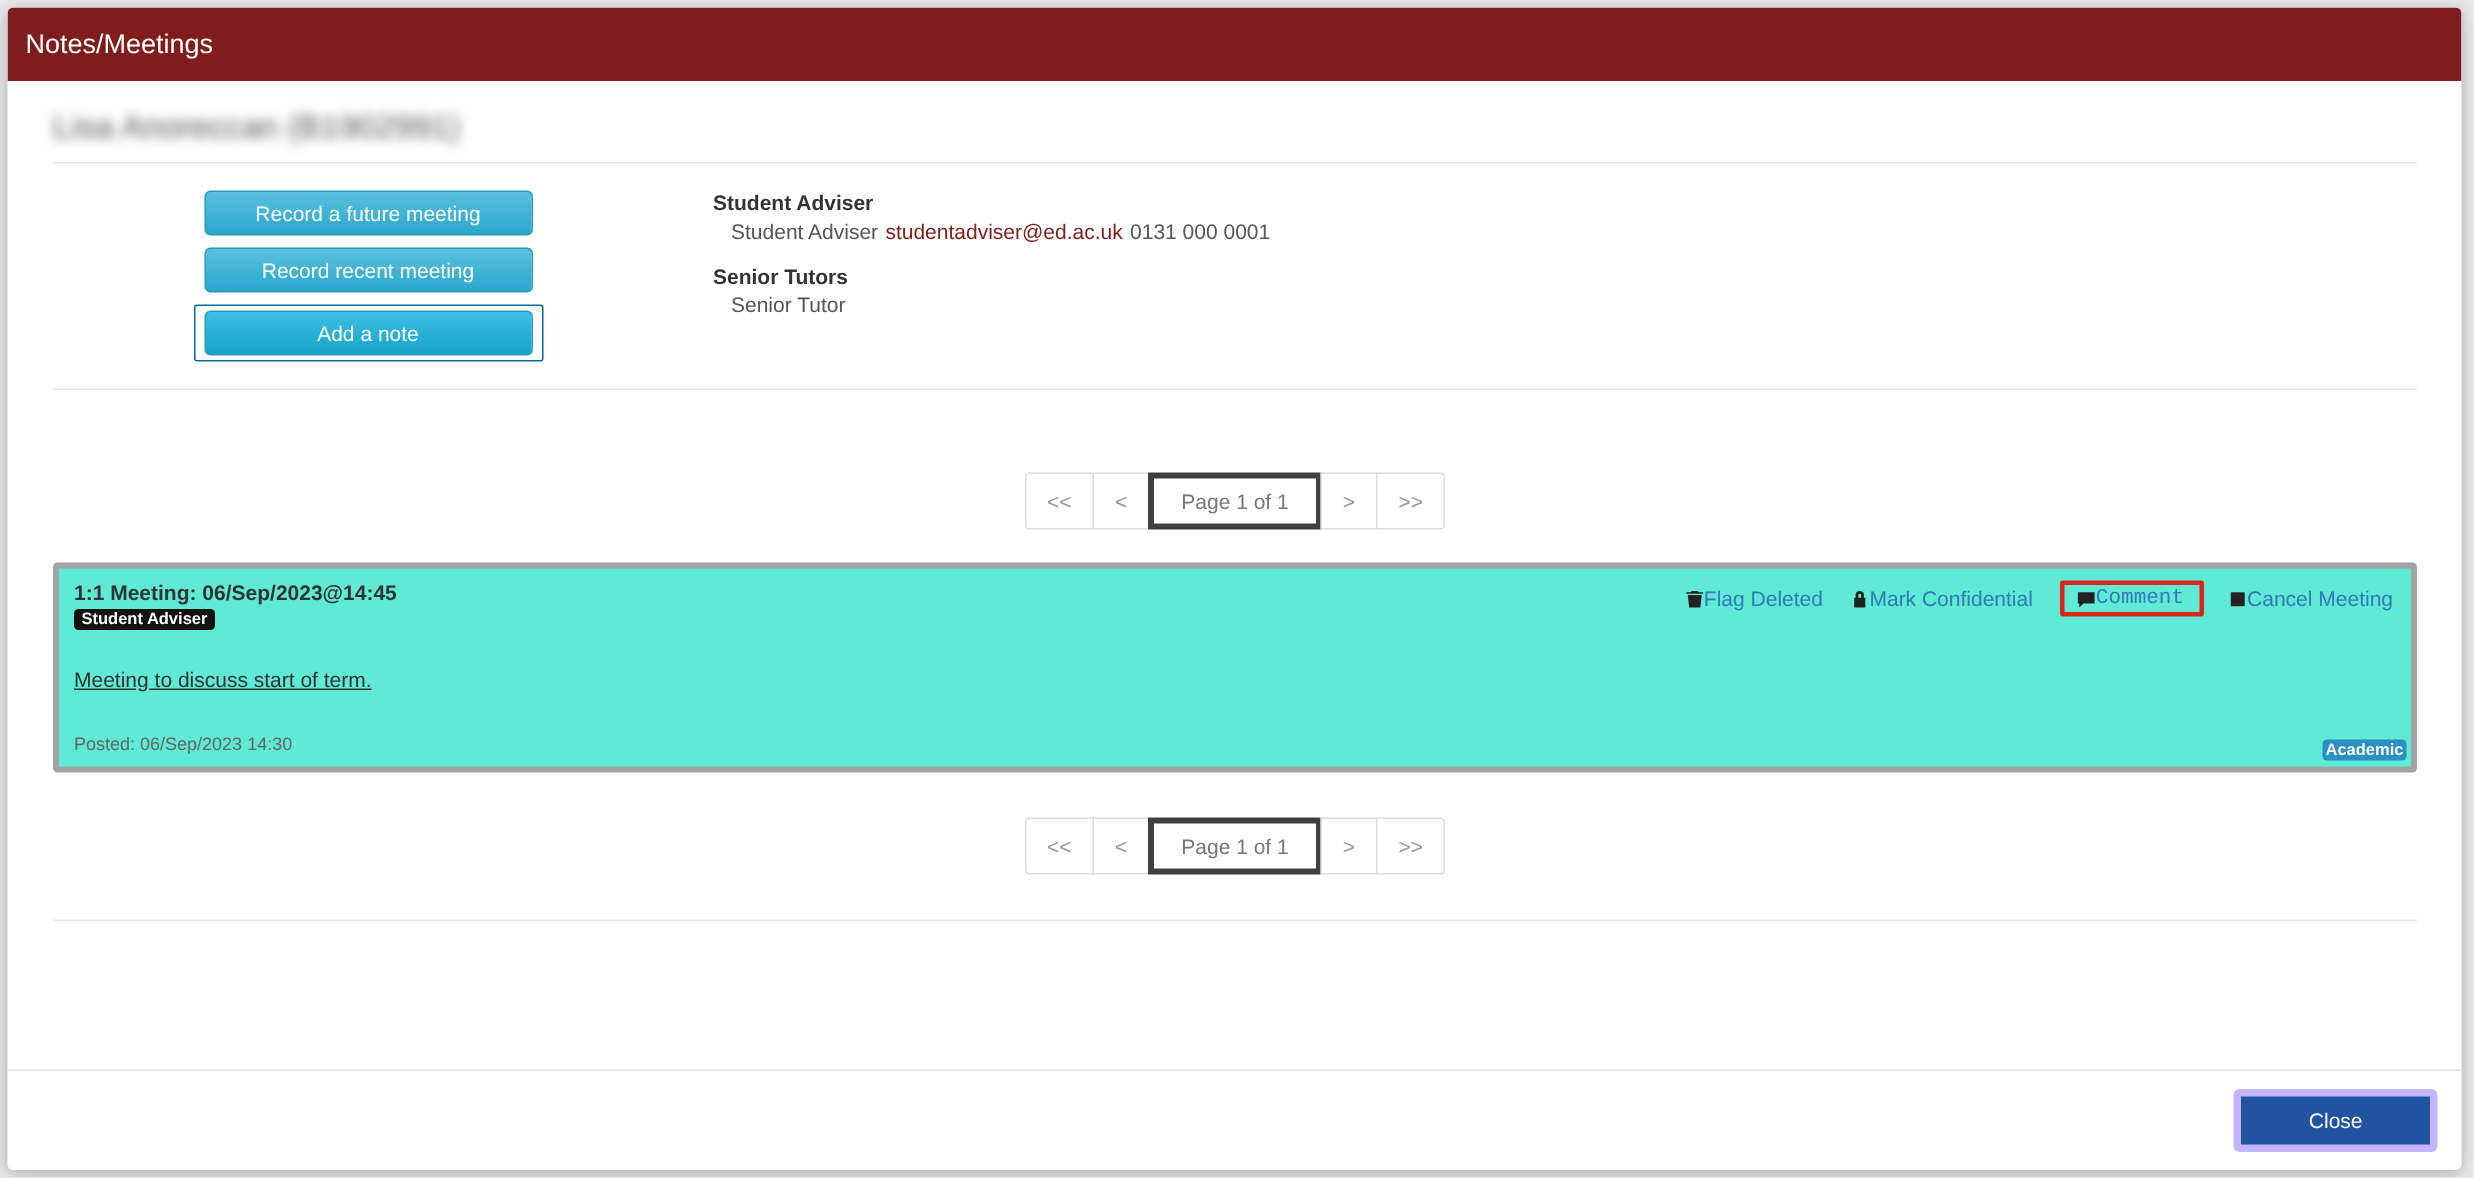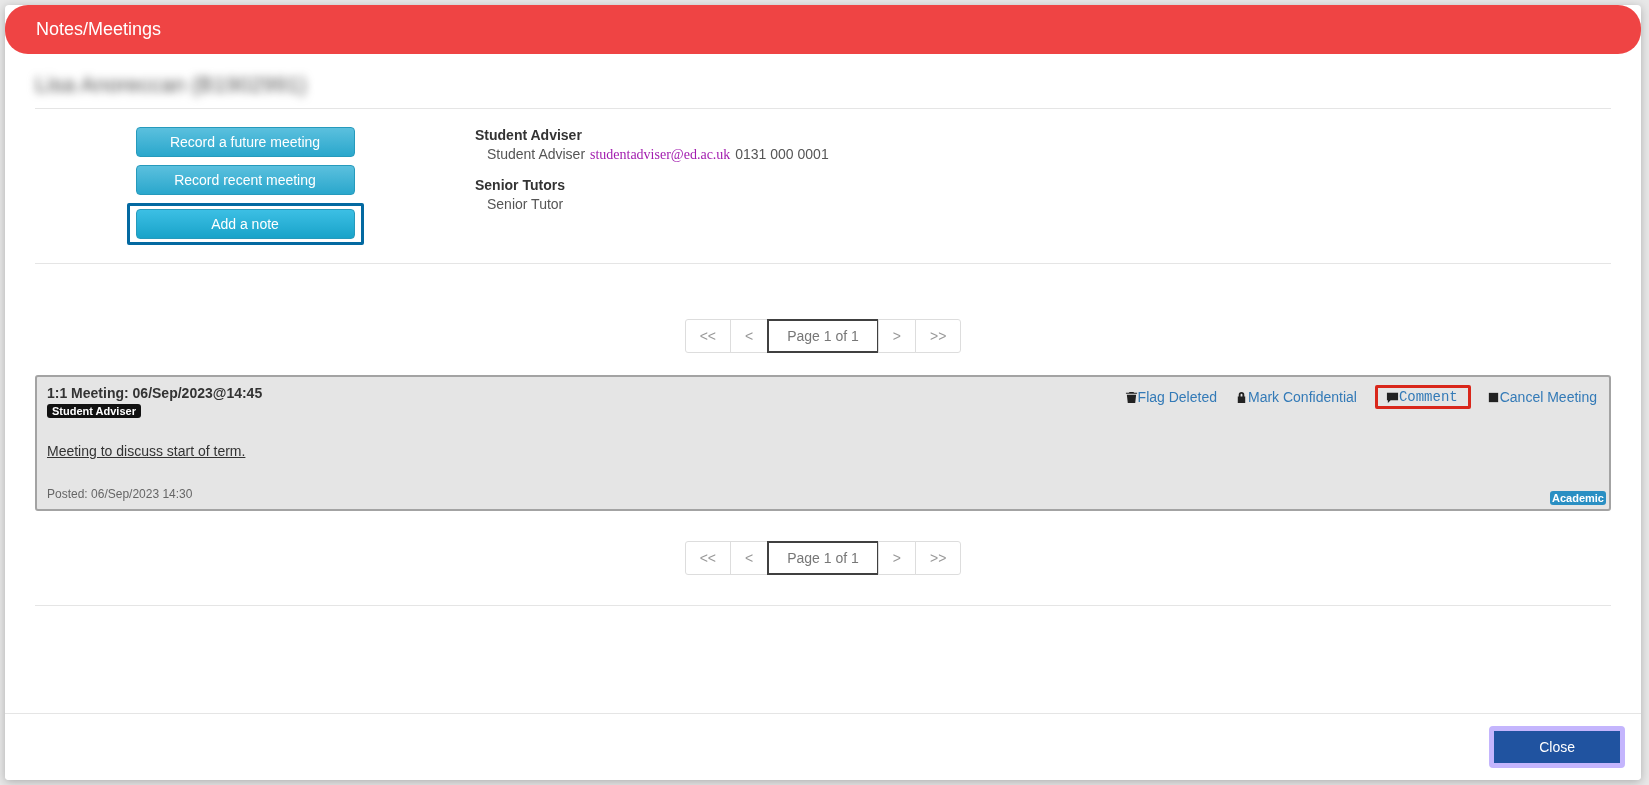--- a/index.html
+++ b/index.html
@@ -27,26 +27,25 @@
     right: 8px;
     bottom: 5px;
     background: #fff;
     border-radius: 4px;
     box-shadow: 0 2px 10px rgba(0,0,0,0.25);
     display: flex;
     flex-direction: column;
     overflow: hidden;
   }
   .modal-header {
-    background: #ef4444;
-    color: #fff;
-    padding: 14px 31px;
+    background: #7f1d1d;
+    color: #fff;
+    padding: 14px 12px;
     font-size: 18px;
     font-weight: 500;
-    border-radius: 23px;
   }
   .modal-body {
     flex: 1;
     overflow-y: auto;
     padding: 18px 30px 0 30px;
     position: relative;
   }
   .student-name {
     font-size: 22px;
     color: #555;
@@ -80,44 +79,43 @@
     font-size: 14px;
     border-radius: 4px;
     cursor: pointer;
     width: 219px;
     text-align: center;
   }
   .action-btn.add-note {
     background: linear-gradient(to bottom, #3cbfe4, #19a3c9);
   }
   .highlight-box {
-    border: 3px solid #0369a1;
+    border: 1px solid #0369a1;
     padding: 3px 6px;
     border-radius: 2px;
     display: inline-block;
   }
   .info-col {
     flex: 1;
     font-size: 14px;
     color: #333;
   }
   .info-heading {
     font-weight: bold;
     margin-bottom: 3px;
   }
   .info-row {
     padding-left: 12px;
     margin-bottom: 14px;
     color: #555;
   }
   .info-row a {
-    color: #a21caf;
+    color: #7f1d1d;
     text-decoration: none;
     margin: 0 1px;
-    font-family: Liberation Serif, serif;
   }
   .section-divider {
     border: none;
     border-top: 1px solid #e5e5e5;
     margin: 10px 0 55px 0;
   }
   .pagination {
     display: flex;
     justify-content: center;
     margin-bottom: 22px;
@@ -130,30 +128,30 @@
     border: 1px solid #ddd;
     color: #999;
     padding: 7px 14px;
     font-size: 14px;
     cursor: pointer;
     margin-left: -1px;
   }
   .pagination button:first-child { border-radius: 3px 0 0 3px; margin-left:0; }
   .pagination button:last-child { border-radius: 0 3px 3px 0; }
   .pagination .page-label {
-    border: 2px solid #404040;
+    border: 4px solid #404040;
     padding: 7px 18px;
     font-size: 14px;
     color: #777;
     background: #fff;
     margin-left: -1px;
   }
   .note-item {
-    background: #e5e5e5;
-    border: 2px solid #a3a3a3;
+    background: #5eead4;
+    border: 4px solid #a3a3a3;
     border-radius: 3px;
     padding: 8px 10px;
     margin-bottom: 30px;
     position: relative;
   }
   .note-head {
     display: flex;
     justify-content: space-between;
     align-items: flex-start;
   }

